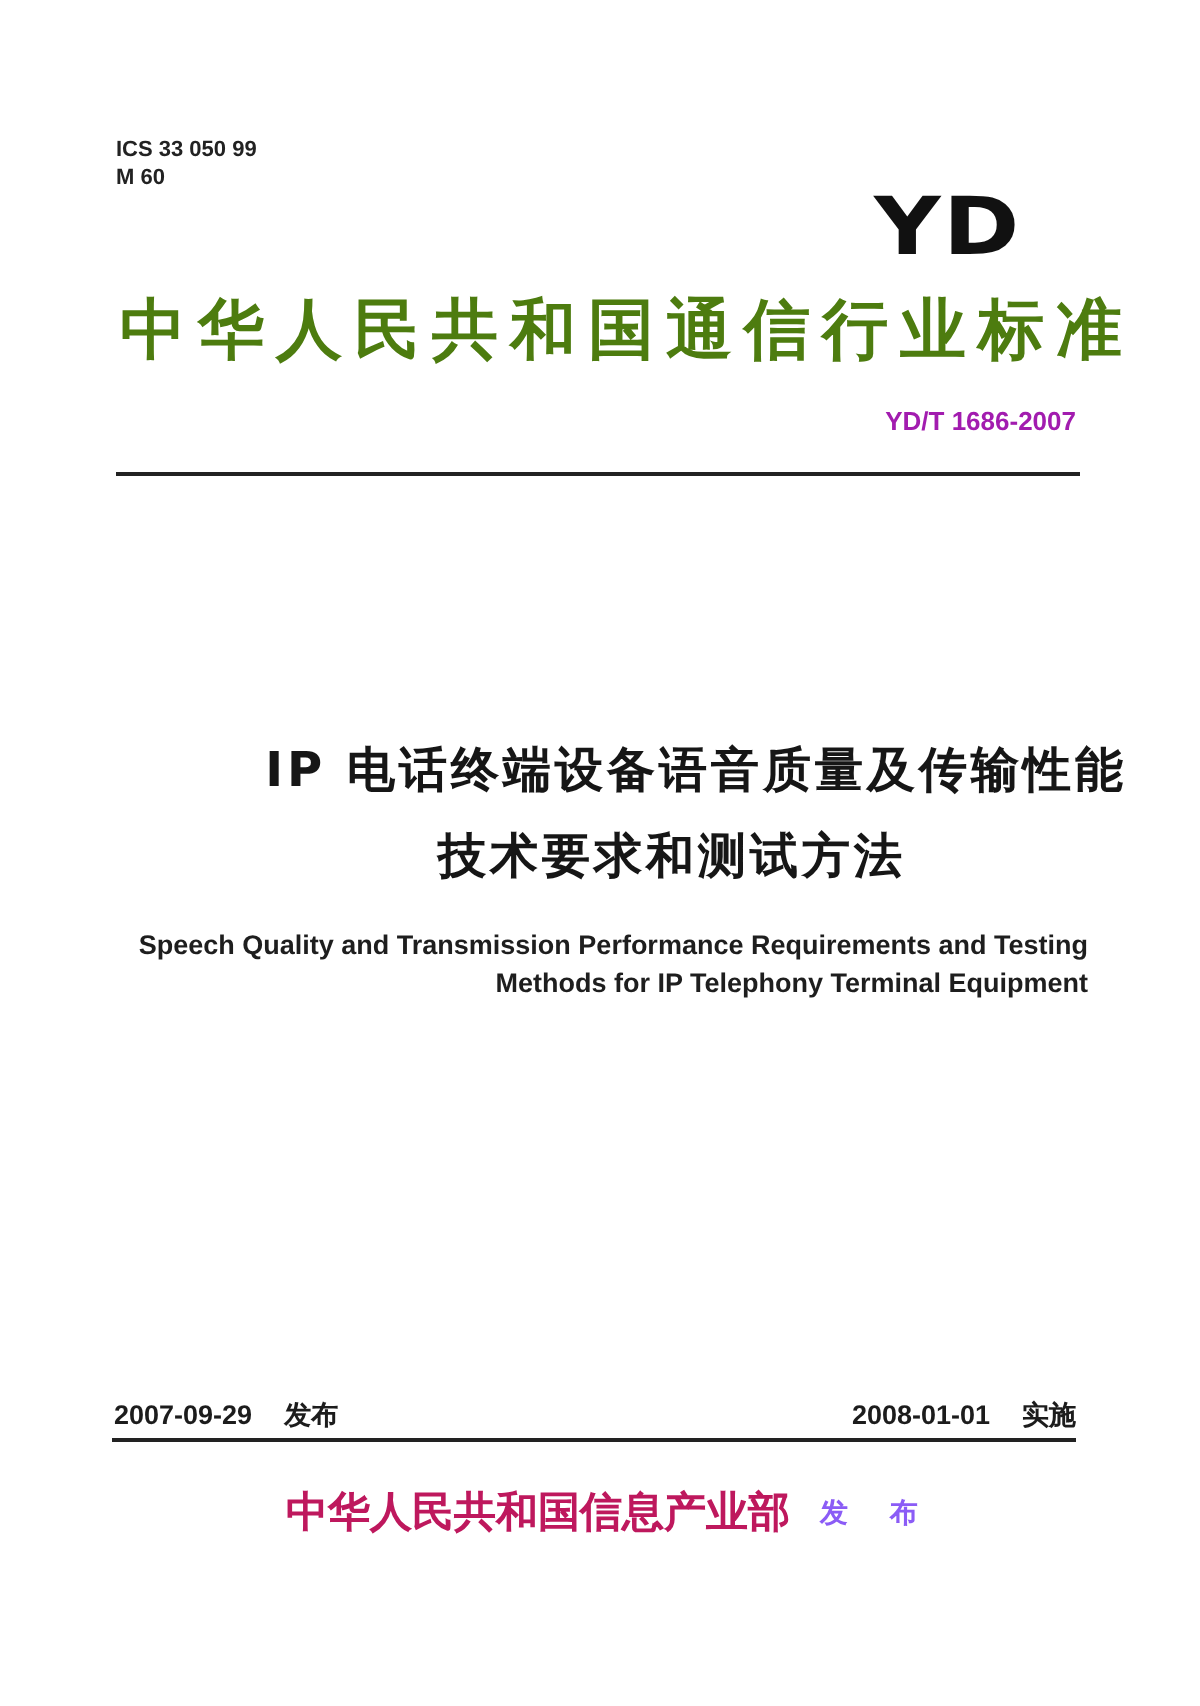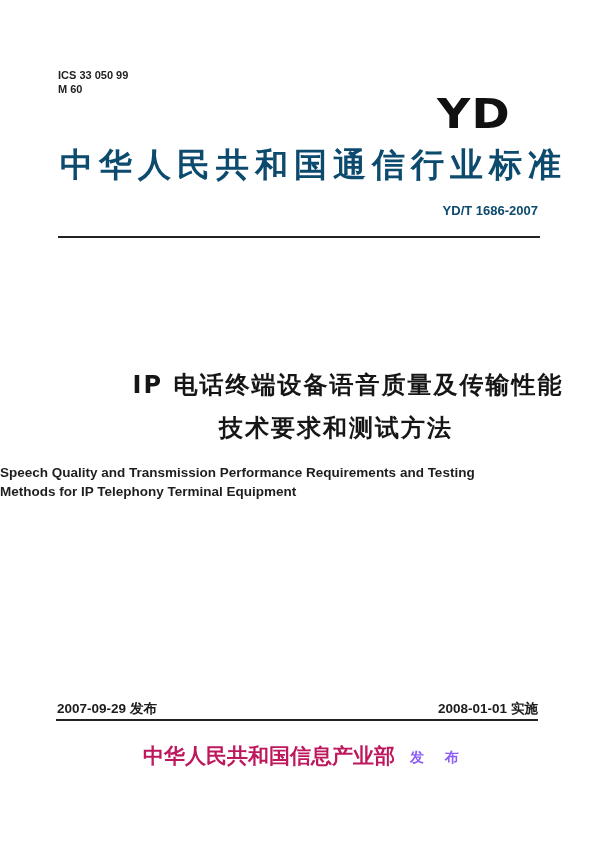--- a/index.html
+++ b/index.html
@@ -39,31 +39,31 @@
       font-family: "DejaVu Sans", sans-serif;
     }
 
     .main-title {
       left: 60px;
       top: 144px;
       width: 480px;
       font-size: 33px;
       line-height: 42px;
       letter-spacing: 6px;
-      color: #0c4a6e;
+      color: #4d7c0f;
       white-space: nowrap;
       font-family: "DejaVu Sans", sans-serif;
     }
 
     .std-number {
       right: 62px;
       top: 203px;
       font-size: 13px;
       line-height: 16px;
-      color: #0c4a6e;
+      color: #a21caf;
       white-space: nowrap;
       text-align: center;
     }
 
     .rule {
       background: #222;
       height: 2px;
     }
     .rule-top { left: 58px; top: 236px; width: 482px; }
     .rule-bottom { left: 56px; top: 719px; width: 482px; }
@@ -87,39 +87,39 @@
       top: 413px;
       font-size: 24px;
       line-height: 30px;
       letter-spacing: 2px;
       padding-left: 36px;
     }
 
     .en-title {
       left: 0;
       width: 544px;
-      text-align: left;
+      text-align: right;
       font-size: 13.5px;
       line-height: 19px;
       color: #1e1e1e;
       white-space: nowrap;
     }
     .en-title-1 { top: 463px; }
     .en-title-2 { top: 482px; }
 
     .date {
       top: 700px;
       font-size: 13.5px;
       line-height: 16px;
       color: #1c1c1c;
       white-space: nowrap;
     }
     .date-issue { left: 57px; }
     .date-impl { right: 62px; }
-    .date .suffix { margin-left: 4px; font-family: "DejaVu Sans", sans-serif; }
+    .date .suffix { margin-left: 16px; font-family: "DejaVu Sans", sans-serif; }
 
     .publisher {
       left: 143px;
       top: 743px;
       font-size: 21px;
       line-height: 26px;
       font-weight: bold;
       color: #be185d;
       white-space: nowrap;
       font-family: "DejaVu Serif", "Liberation Serif", serif;

